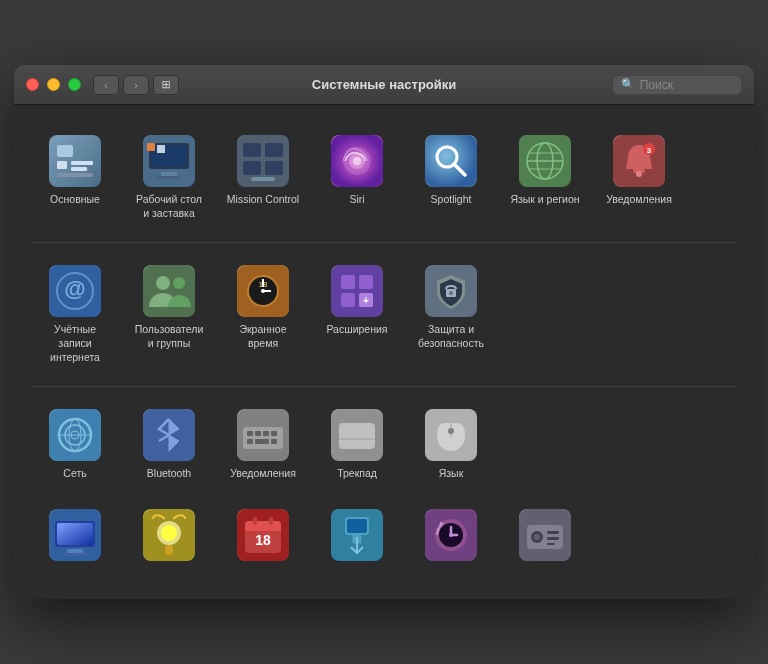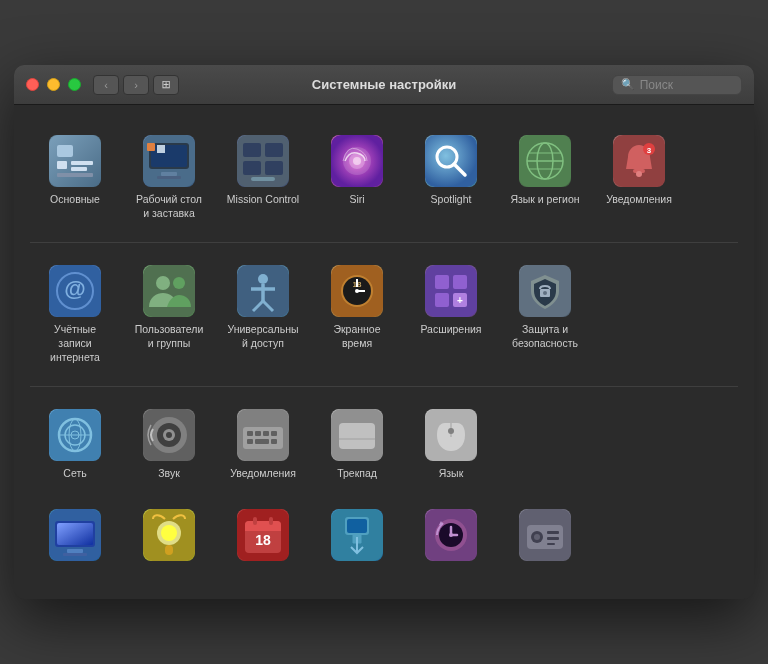--- a/index.html
+++ b/index.html
@@ -347,33 +347,20 @@
               <rect width="52" height="52" fill="#507050" rx="10"></rect>
               <circle cx="20" cy="18" r="7" fill="#80b080"></circle>
               <path d="M6 42 C6 32 14 28 20 28 C26 28 34 32 34 42Z" fill="#80b080"></path>
               <circle cx="36" cy="18" r="6" fill="#60a060"></circle>
               <path d="M24 42 C26 34 32 30 36 30 C42 30 48 34 48 42Z" fill="#60a060"></path>
             </svg>
           </div>
           <span class="icon-label">Пользователи и группы</span>
         </div>
 
-        <div class="icon-item">
-          <div class="icon-img icon-access">
-            <svg viewBox="0 0 52 52" width="52" height="52">
-              <rect width="52" height="52" fill="#406080" rx="10"></rect>
-              <circle cx="26" cy="14" r="5" fill="#80b0d0"></circle>
-              <line x1="26" y1="19" x2="26" y2="36" stroke="#80b0d0" stroke-width="3.5"></line>
-              <line x1="14" y1="24" x2="38" y2="24" stroke="#80b0d0" stroke-width="3.5"></line>
-              <line x1="26" y1="36" x2="16" y2="46" stroke="#80b0d0" stroke-width="3"></line>
-              <line x1="26" y1="36" x2="36" y2="46" stroke="#80b0d0" stroke-width="3"></line>
-            </svg>
-          </div>
-          <span class="icon-label">Универсальный доступ</span>
-        </div>
 
         <div class="icon-item">
           <div class="icon-img icon-screentime">
             <svg viewBox="0 0 52 52" width="52" height="52">
               <rect width="52" height="52" fill="#a06020" rx="10"></rect>
               <circle cx="26" cy="26" r="16" fill="#c08030"></circle>
               <circle cx="26" cy="26" r="14" fill="#1a1a1a"></circle>
               <text x="26" y="22" text-anchor="middle" fill="#c0a060" font-size="8" font-weight="bold">18</text>
               <line x1="26" y1="14" x2="26" y2="22" stroke="white" stroke-width="2"></line>
               <line x1="26" y1="26" x2="34" y2="26" stroke="white" stroke-width="2"></line>
@@ -427,35 +414,32 @@
               <circle cx="26" cy="26" r="16" fill="none" stroke="#80c0e0" stroke-width="2.5"></circle>
               <circle cx="26" cy="26" r="10" fill="none" stroke="#80c0e0" stroke-width="1.5"></circle>
               <circle cx="26" cy="26" r="4" fill="none" stroke="#80c0e0" stroke-width="1"></circle>
               <line x1="10" y1="26" x2="42" y2="26" stroke="#80c0e0" stroke-width="1"></line>
               <ellipse cx="26" cy="26" rx="6" ry="16" fill="none" stroke="#80c0e0" stroke-width="1"></ellipse>
             </svg>
           </div>
           <span class="icon-label">Сеть</span>
         </div>
 
-
-        <div class="icon-item">
-          <div class="icon-img icon-sound">
-            <svg viewBox="0 0 52 52" width="52" height="52">
-              <rect width="52" height="52" fill="#606060" rx="10"></rect>
-              <circle cx="26" cy="26" r="18" fill="#808080"></circle>
-              <circle cx="26" cy="26" r="12" fill="#404040"></circle>
-              <circle cx="26" cy="26" r="6" fill="#909090"></circle>
-              <circle cx="26" cy="26" r="3" fill="#404040"></circle>
-              <path d="M10 20 Q6 26 10 32" fill="none" stroke="#c0c0c0" stroke-width="2"></path>
-              <path d="M8 16 Q2 26 8 36" fill="none" stroke="#a0a0a0" stroke-width="1.5"></path>
-            </svg>
-          </div>
-          <span class="icon-label">Звук</span>
-        </div>
+        <div class="icon-item">
+          <div class="icon-img icon-bluetooth">
+            <svg viewBox="0 0 52 52" width="52" height="52">
+              <rect width="52" height="52" fill="#4060a0" rx="10"></rect>
+              <path d="M26 10 L26 42 L36 32 L26 26 L36 20 Z" fill="#80a0e0" stroke="#80a0e0" stroke-width="1"></path>
+              <path d="M26 10 L16 20 L26 26" fill="none" stroke="#80a0e0" stroke-width="2.5"></path>
+              <path d="M26 26 L16 32" fill="none" stroke="#80a0e0" stroke-width="2.5"></path>
+            </svg>
+          </div>
+          <span class="icon-label">Bluetooth</span>
+        </div>
+
 
 
         <div class="icon-item">
           <div class="icon-img icon-keyboard">
             <svg viewBox="0 0 52 52" width="52" height="52">
               <rect width="52" height="52" fill="#808080" rx="10"></rect>
               <rect x="6" y="18" width="40" height="22" rx="3" fill="#a0a0a0"></rect>
               <rect x="10" y="22" width="6" height="5" rx="1" fill="#606060"></rect>
               <rect x="18" y="22" width="6" height="5" rx="1" fill="#606060"></rect>
               <rect x="26" y="22" width="6" height="5" rx="1" fill="#606060"></rect>

